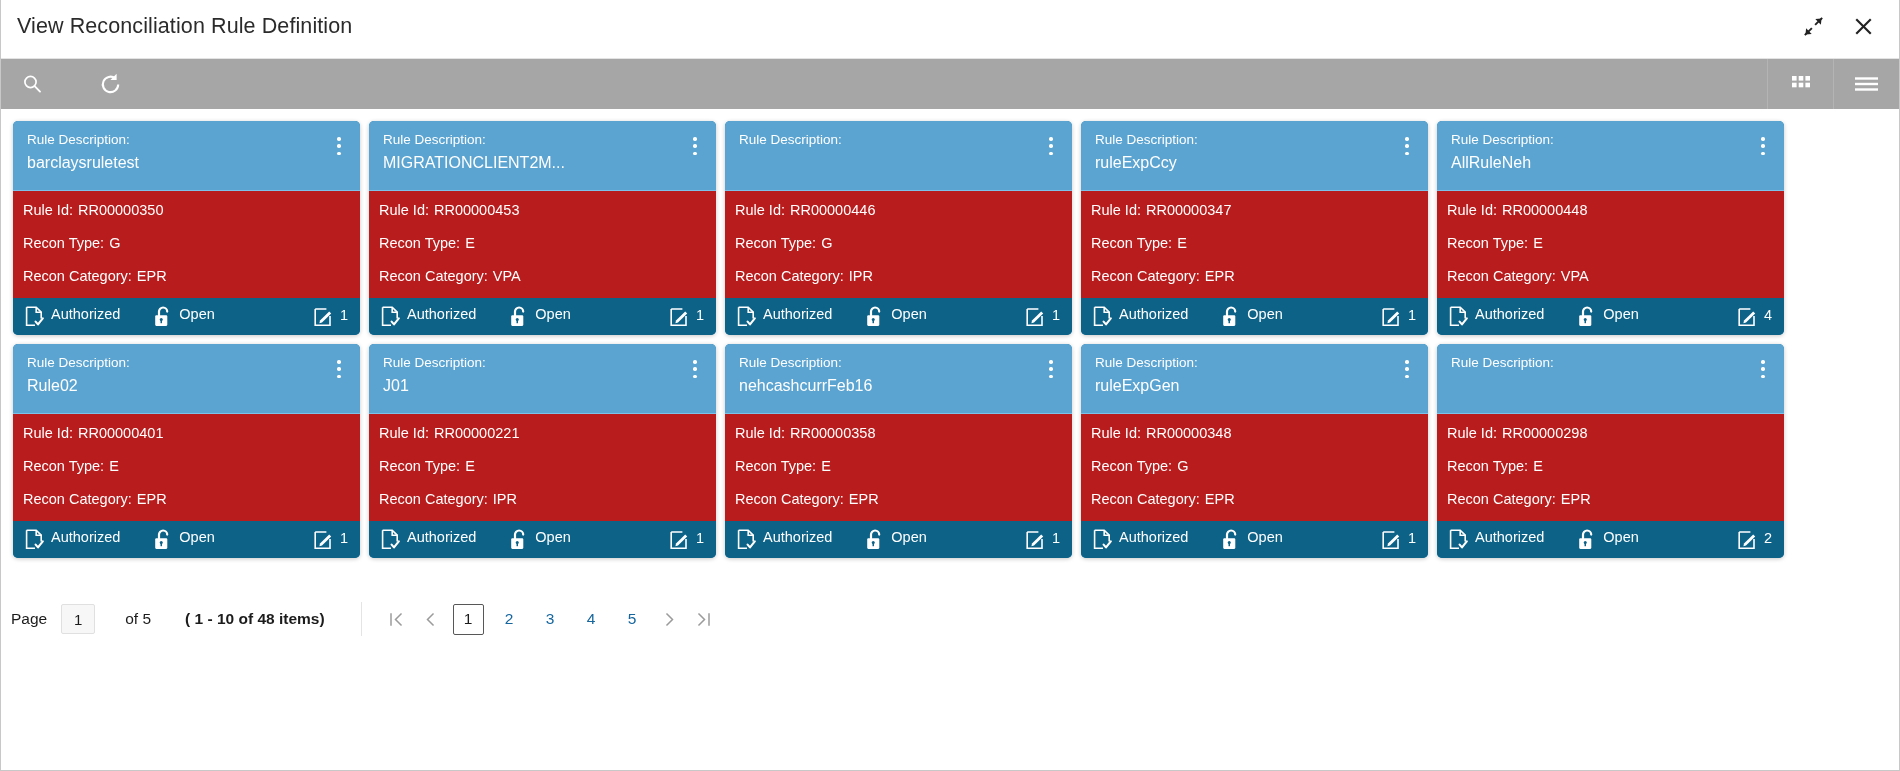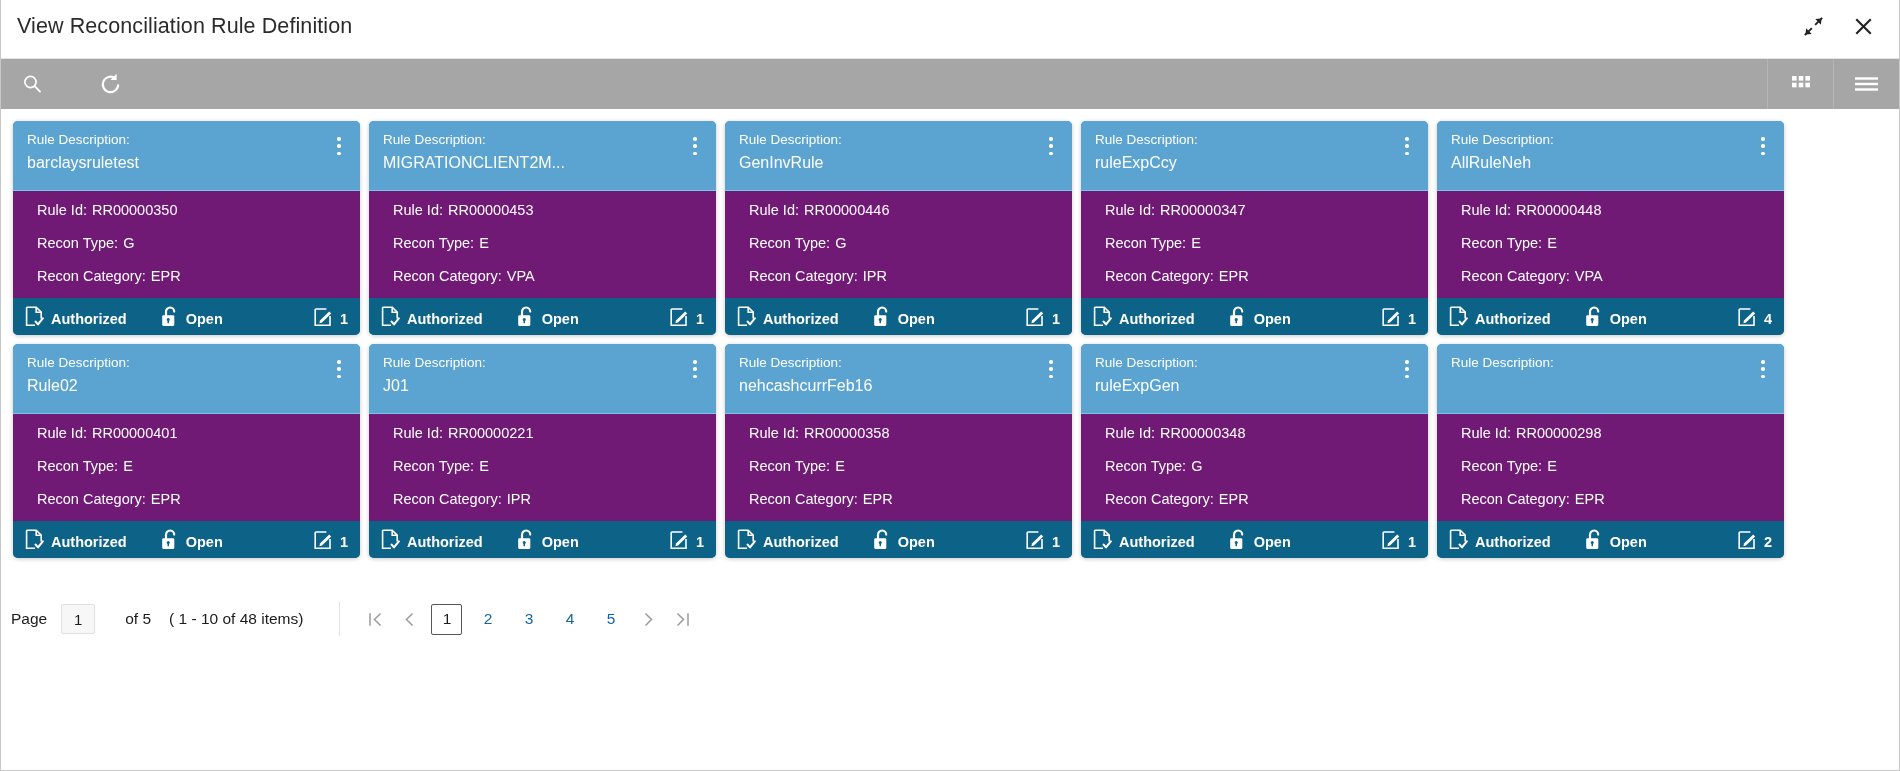--- a/index.html
+++ b/index.html
@@ -141,22 +141,22 @@
     cursor: pointer;
   }
   .kebab span {
     display: block;
     width: 3.5px;
     height: 3.5px;
     background: #ffffff;
     border-radius: 50%;
   }
   .card-body {
-    background: #701a75;
-    padding: 10px 14px 12px 24px;
+    background: #b91c1c;
+    padding: 10px 14px 12px 10px;
     flex: 1;
   }
   .card-row {
     color: #ffffff;
     font-size: 14.5px;
     line-height: 19px;
     margin-bottom: 14px;
     white-space: nowrap;
   }
   .card-row:last-child { margin-bottom: 0; }
@@ -164,21 +164,21 @@
 
   .card-footer {
     background: #0d6288;
     height: 37px;
     display: flex;
     align-items: center;
     padding: 0 12px 0 12px;
     color: #ffffff;
     font-size: 14.5px;
   }
-  .foot-item { display: flex; align-items: flex-end; gap: 7px; font-weight: bold; }
+  .foot-item { display: flex; align-items: flex-start; gap: 7px; }
   .foot-item.status { margin-right: 34px; }
   .foot-item.edit { margin-left: auto; gap: 7px; }
   .foot-icon { display: flex; align-items: center; }
   .foot-icon svg { display: block; }
 
   
   .pager {
     display: flex;
     align-items: center;
     padding: 44px 0 0 10px;
@@ -192,21 +192,21 @@
     height: 30px;
     border: 1px solid #e0e0e0;
     background: #f7f7f7;
     text-align: center;
     font-size: 15px;
     font-family: "Liberation Sans", sans-serif;
     color: #1c1c1c;
     border-radius: 2px;
   }
   .pager-of { margin-left: 30px; }
-  .pager-range { margin-left: 18px; white-space: nowrap; }
+  .pager-range { margin-left: 34px; white-space: nowrap; font-weight: bold; }
   .pager-nav {
     display: flex;
     align-items: center;
     margin-left: 36px;
     gap: 0px;
     border-left: 1px solid #e4e4e4;
     padding-left: 18px;
     height: 34px;
   }
   .pg-arrow {
@@ -403,21 +403,20 @@
                   <path d="M6.0 13.6 L15.2 4.4 L17.2 6.4 L8.0 15.6 L5.4 16.2 Z" fill="#fff"></path>
                 </svg>
               </span>
               <span>1</span>
             </div>
           </div>
         </div>
         <div class="card">
           <div class="card-header">
             <div class="card-desc-label">Rule Description:</div>
-            <div class="card-title">GenInvRule</div>
             <div class="kebab">
               <span></span>
               <span></span>
               <span></span>
             </div>
           </div>
           <div class="card-body">
             <div class="card-row"><span>Rule Id:</span><span class="val">RR00000446</span></div>
             <div class="card-row"><span>Recon Type:</span><span class="val">G</span></div>
             <div class="card-row"><span>Recon Category:</span><span class="val">IPR</span></div>

